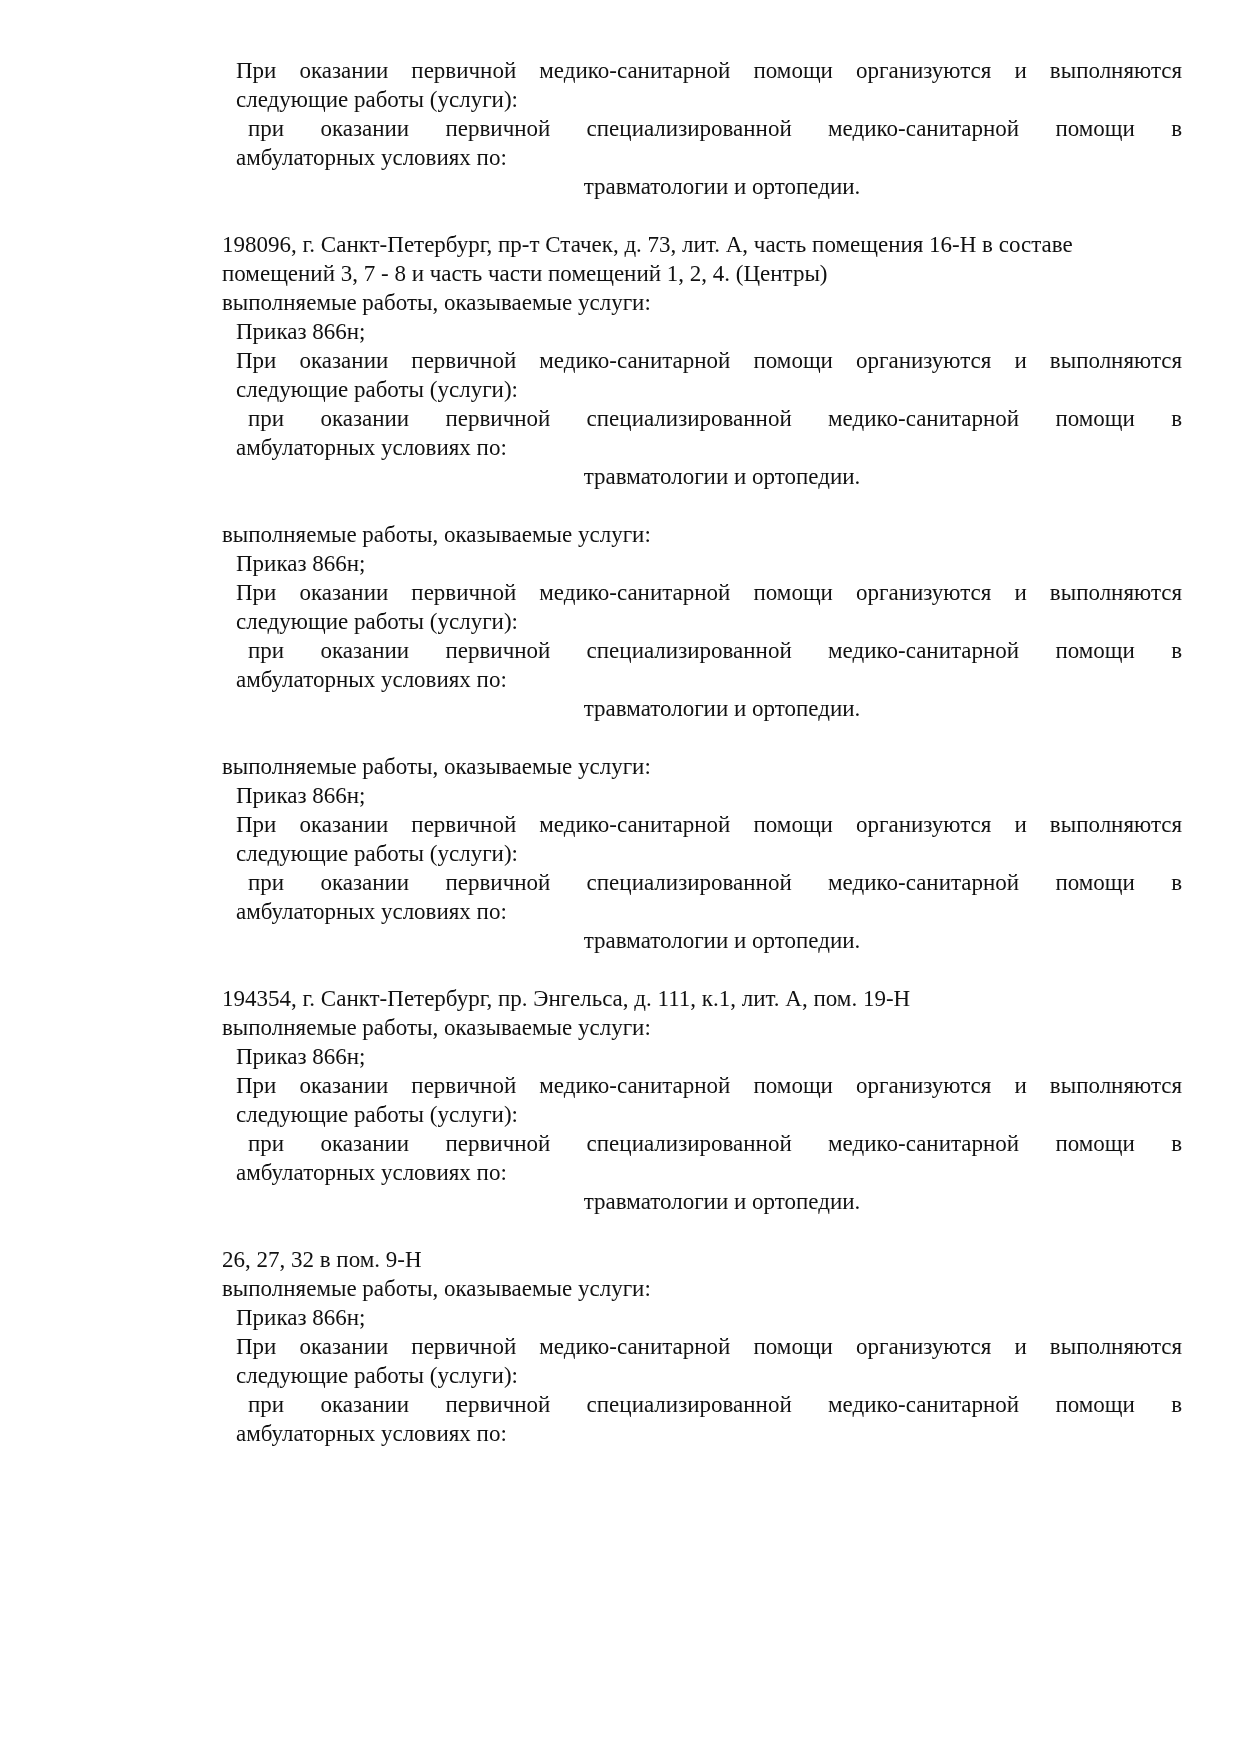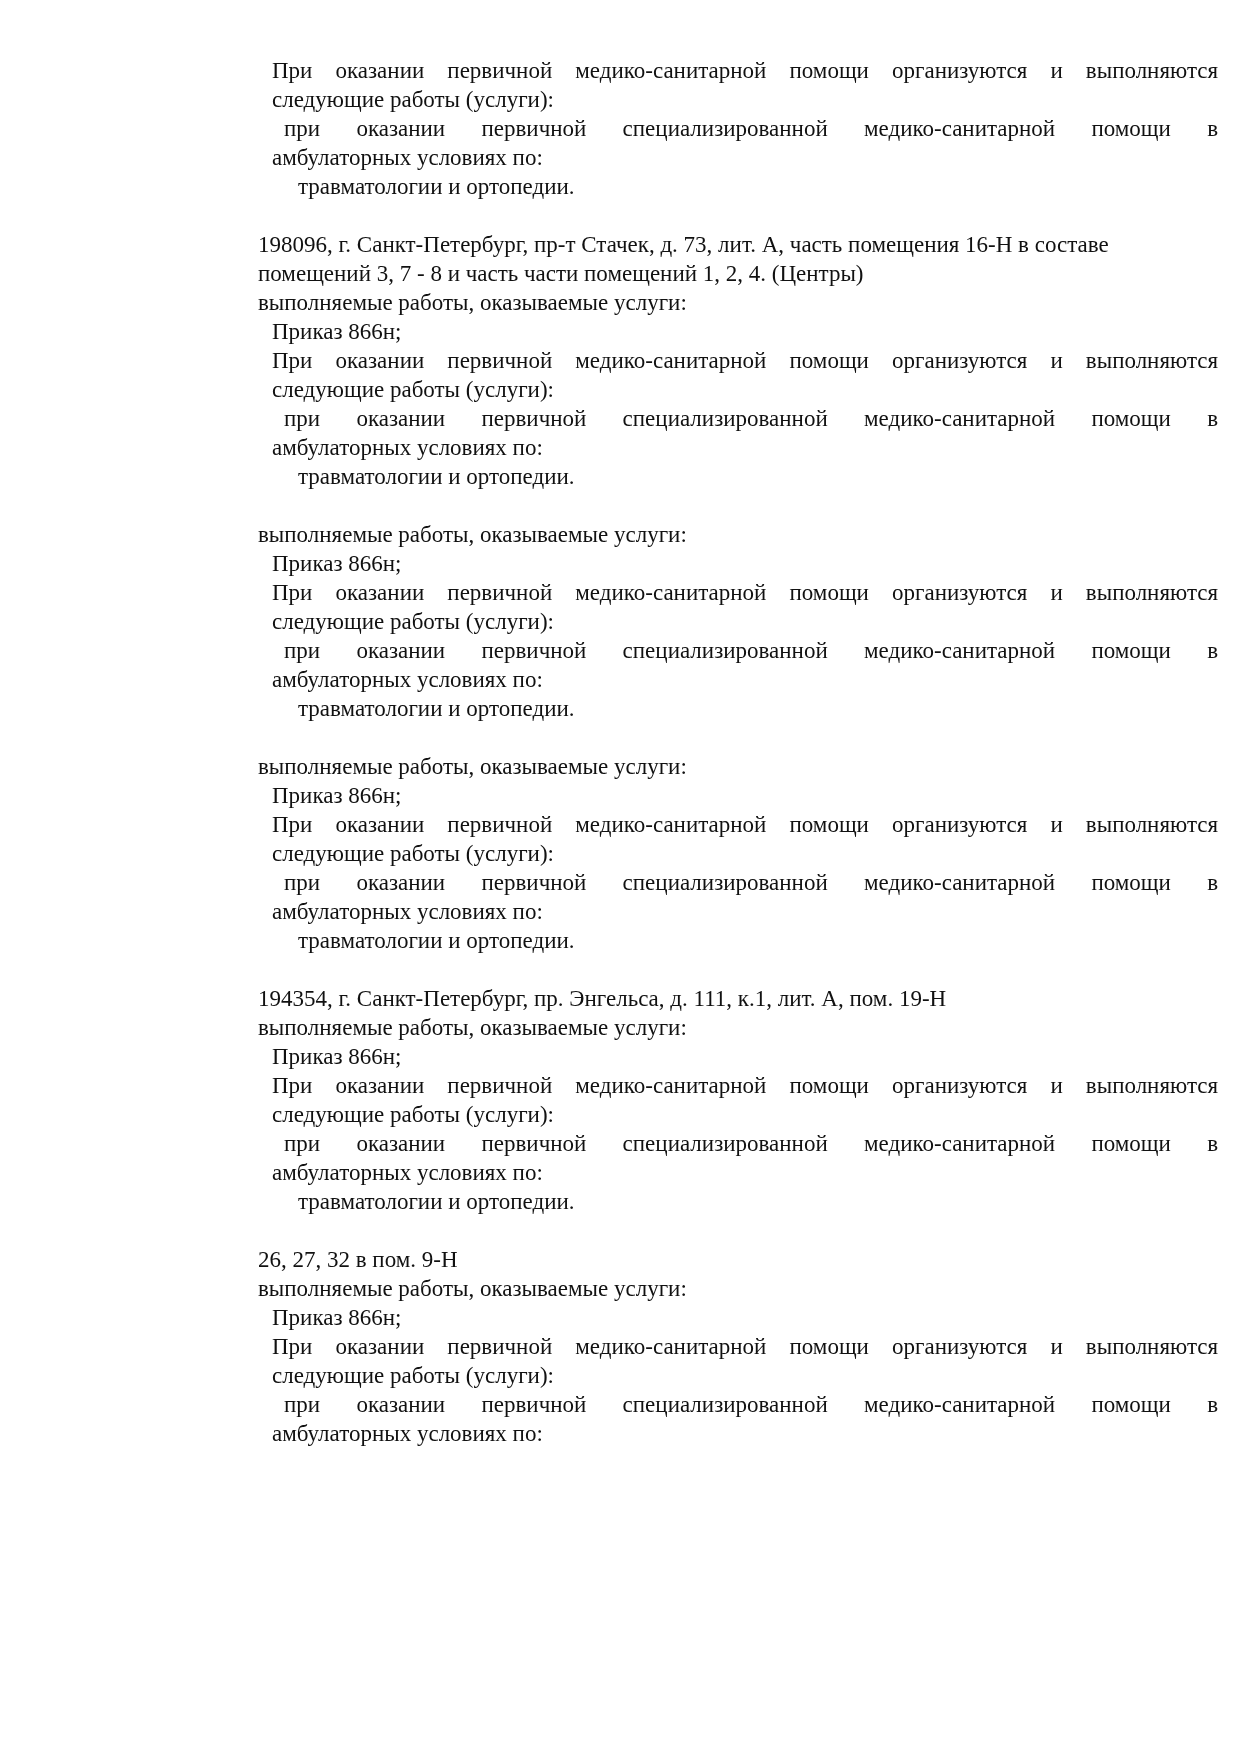--- a/index.html
+++ b/index.html
@@ -1,26 +1,26 @@
 <!DOCTYPE html>
 <html><head>
   <meta charset="utf-8">
   <style>
     html, body { margin: 0; padding: 0; background: #ffffff; }
     body { width: 1241px; height: 1755px; position: relative; overflow: hidden; }
     .page {
       position: absolute; left: 222px; top: 56px; width: 960px;
       font-family: "Liberation Serif", "DejaVu Serif", serif;
-      font-size: 23px; line-height: 29px; color: #111111; margin-left: 36px;
+      font-size: 23px; line-height: 29px; color: #111111;
     }
     .line { white-space: nowrap; }
     .just { text-align: justify; text-align-last: justify; white-space: normal; }
     .ind1 { padding-left: 14px; }
     .ind2 { padding-left: 26px; }
-    .ind3 { padding-left: 40px; }
+    .ind3 { padding-left: 40px; text-align: center; }
     .block { margin-top: 29px; }
     .block:first-child { margin-top: 0; }
   </style>
 </head>
 <body>
 
 <div class="page">
 
   <div class="block">
     <div class="line just ind1">При оказании первичной медико-санитарной помощи организуются и выполняются</div>

